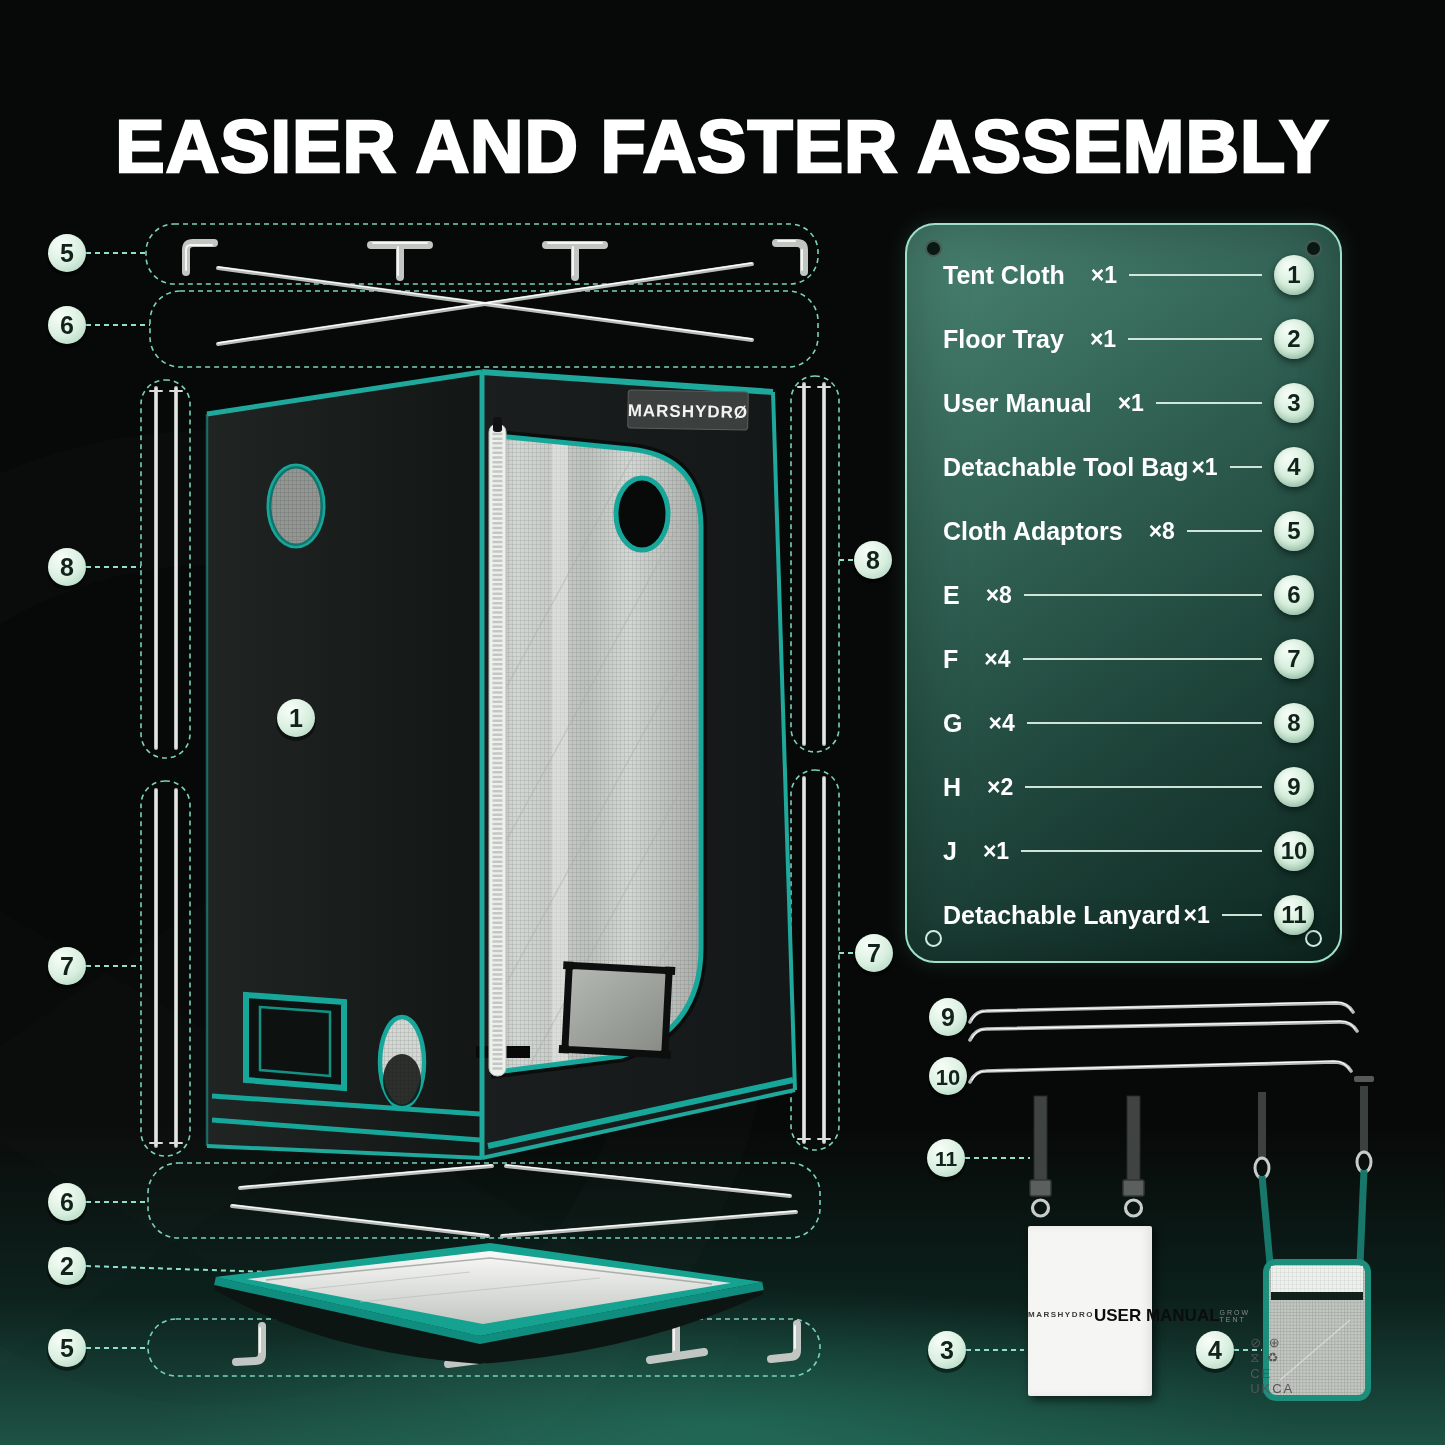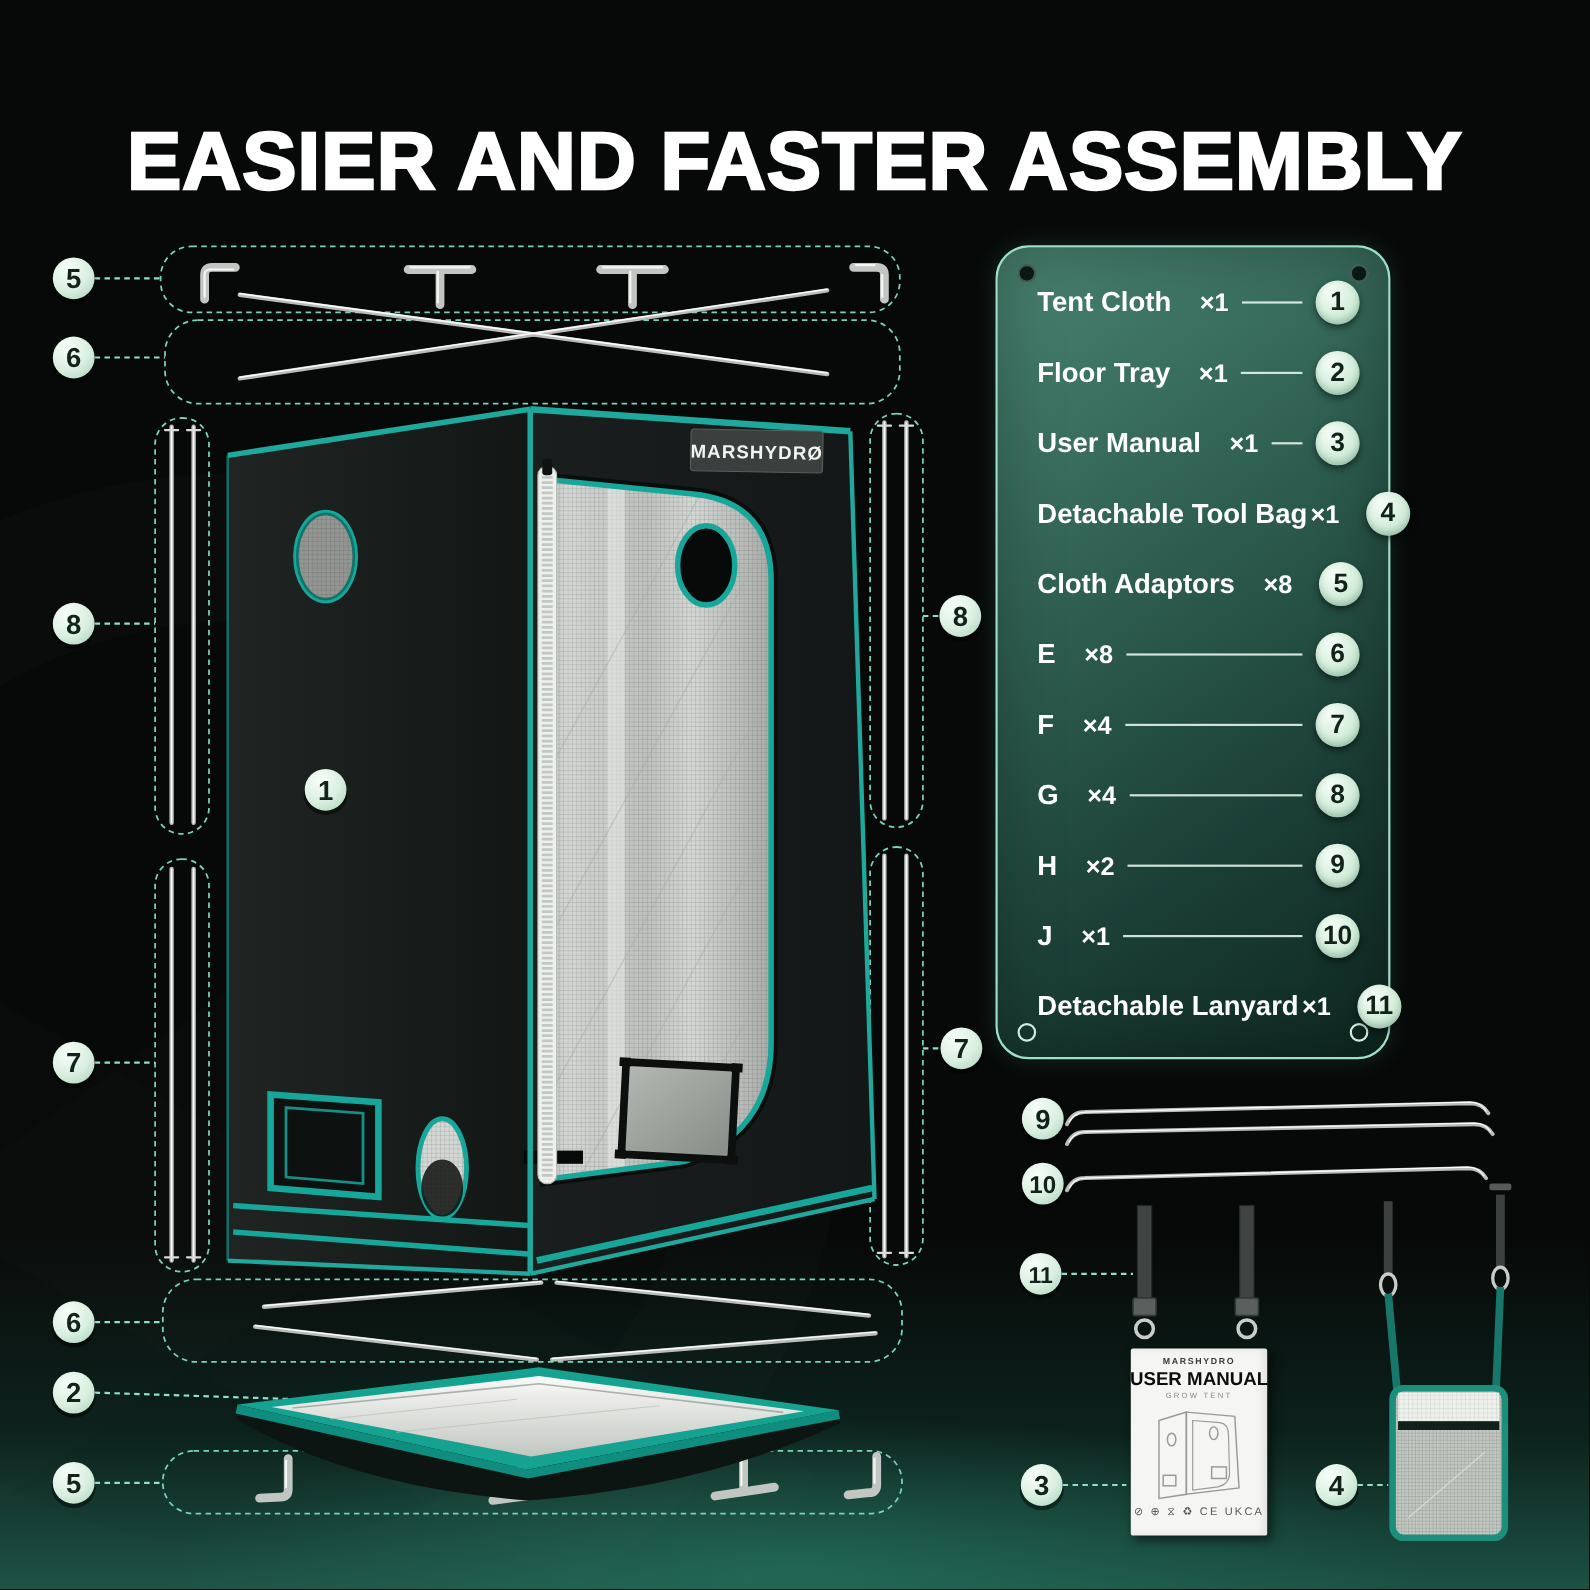--- a/index.html
+++ b/index.html
@@ -16,21 +16,21 @@
            background:linear-gradient(180deg,rgba(20,80,66,0) 0%,rgba(26,96,80,0.28) 55%,rgba(46,142,118,0.55) 100%);}
   .bg-glow2{position:absolute;left:10%;bottom:-120px;width:80%;height:280px;border-radius:50%;
             background:radial-gradient(ellipse at center,rgba(46,150,124,0.35) 0%,rgba(46,150,124,0) 70%);}
   
   #title{position:absolute;left:0;top:104px;width:100%;text-align:center;color:#ffffff;
          font-size:74px;font-weight:bold;letter-spacing:1px;-webkit-text-stroke:2.5px #ffffff;}
   
   #diagram{position:absolute;left:0;top:0;width:1445px;height:1445px;}
   svg text{font-family:"Liberation Sans",sans-serif;}
   
-  #panel{position:absolute;left:905px;top:223px;width:359px;height:740px;box-sizing:border-box;
+  #panel{position:absolute;left:905px;top:223px;width:437px;height:740px;box-sizing:border-box;
          border:2px solid #9fe0cb;border-radius:30px;
          background:linear-gradient(145deg,#4a8472 0%,#2f5f51 38%,#1a3d34 72%,#0e2821 100%);
          box-shadow:0 0 22px rgba(110,220,185,0.14), inset 0 0 60px rgba(0,0,0,0.30);}
   .screw{position:absolute;width:13px;height:13px;border-radius:50%;}
   .screw.filled{background:#0a1813;border:2px solid rgba(210,245,230,0.30);}
   .screw.hollow{background:transparent;border:2px solid #cfeee0;}
   .screw.tl{left:18px;top:15px}.screw.tr{right:18px;top:15px}
   .screw.bl{left:18px;bottom:14px}.screw.br{right:18px;bottom:14px}
   #rows{position:absolute;left:36px;right:26px;top:30px;bottom:26px;
         display:flex;flex-direction:column;justify-content:space-between;}
@@ -39,25 +39,25 @@
   .pqty{color:#ffffff;font-size:23px;font-weight:bold;margin-left:26px;white-space:nowrap;}
   .prow.tight .pqty{margin-left:3px;}
   .pline{flex:1 1 0;height:2px;background:#e2f4ea;margin:0 12px;opacity:.9;min-width:0;}
   .pbadge{flex:0 0 40px;width:40px;height:40px;border-radius:50%;
           background:radial-gradient(circle at 35% 28%,#f6fdf7 0%,#d3edda 55%,#a9d2ba 100%);
           color:#12231b;font-weight:bold;font-size:24px;display:flex;align-items:center;justify-content:center;
           box-shadow:0 3px 7px rgba(0,0,0,0.5), inset 0 -3px 6px rgba(40,90,70,0.25);}
   
   #manual{position:absolute;left:1028px;top:1226px;width:124px;height:170px;background:#f5f5f3;
           border-radius:2px;box-shadow:3px 4px 10px rgba(0,0,0,0.6), inset -4px 0 8px rgba(0,0,0,0.08);
-          display:flex;flex-direction:column;align-items:center;padding-top:7px;box-sizing:border-box;}
+          display:flex;align-items:center;padding-top:7px;box-sizing:border-box;}
   .m-brand{font-size:8px;font-weight:bold;letter-spacing:1.5px;color:#3a3a3a;}
   .m-title{font-size:17px;font-weight:bold;color:#0c0c0c;letter-spacing:0px;margin-top:2px;white-space:nowrap;}
   .m-sub{font-size:7px;color:#8a8a8a;letter-spacing:2px;margin-top:2px;}
-  .m-certs{font-size:10px;color:#555;letter-spacing:2px;margin-top:auto;margin-bottom:16px;}
+  .m-certs{font-size:13px;color:#555;letter-spacing:2px;margin-top:auto;margin-bottom:0;}
 </style>
 </head>
 <body>
 
 <div id="page">
   <div class="bg-ring"></div>
   <div class="bg-chev1"></div>
   <div class="bg-chev2"></div>
   <div class="bg-glow"></div>
   <div class="bg-glow2"></div>

